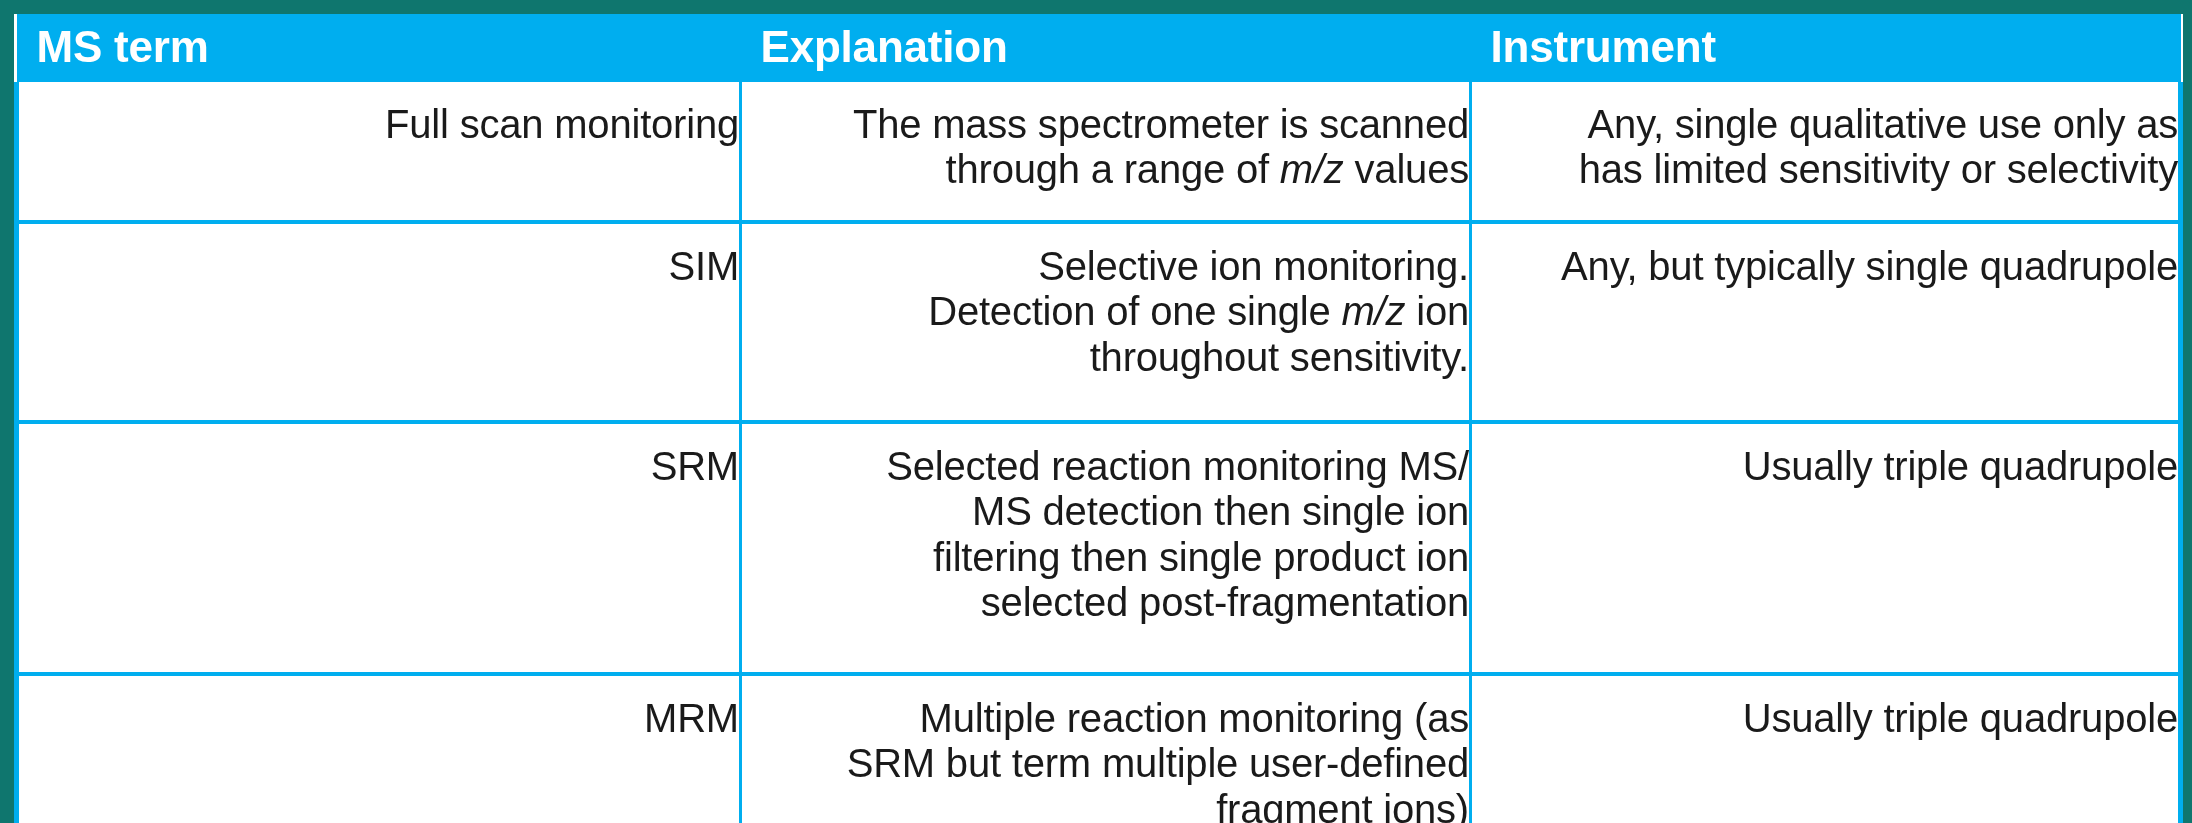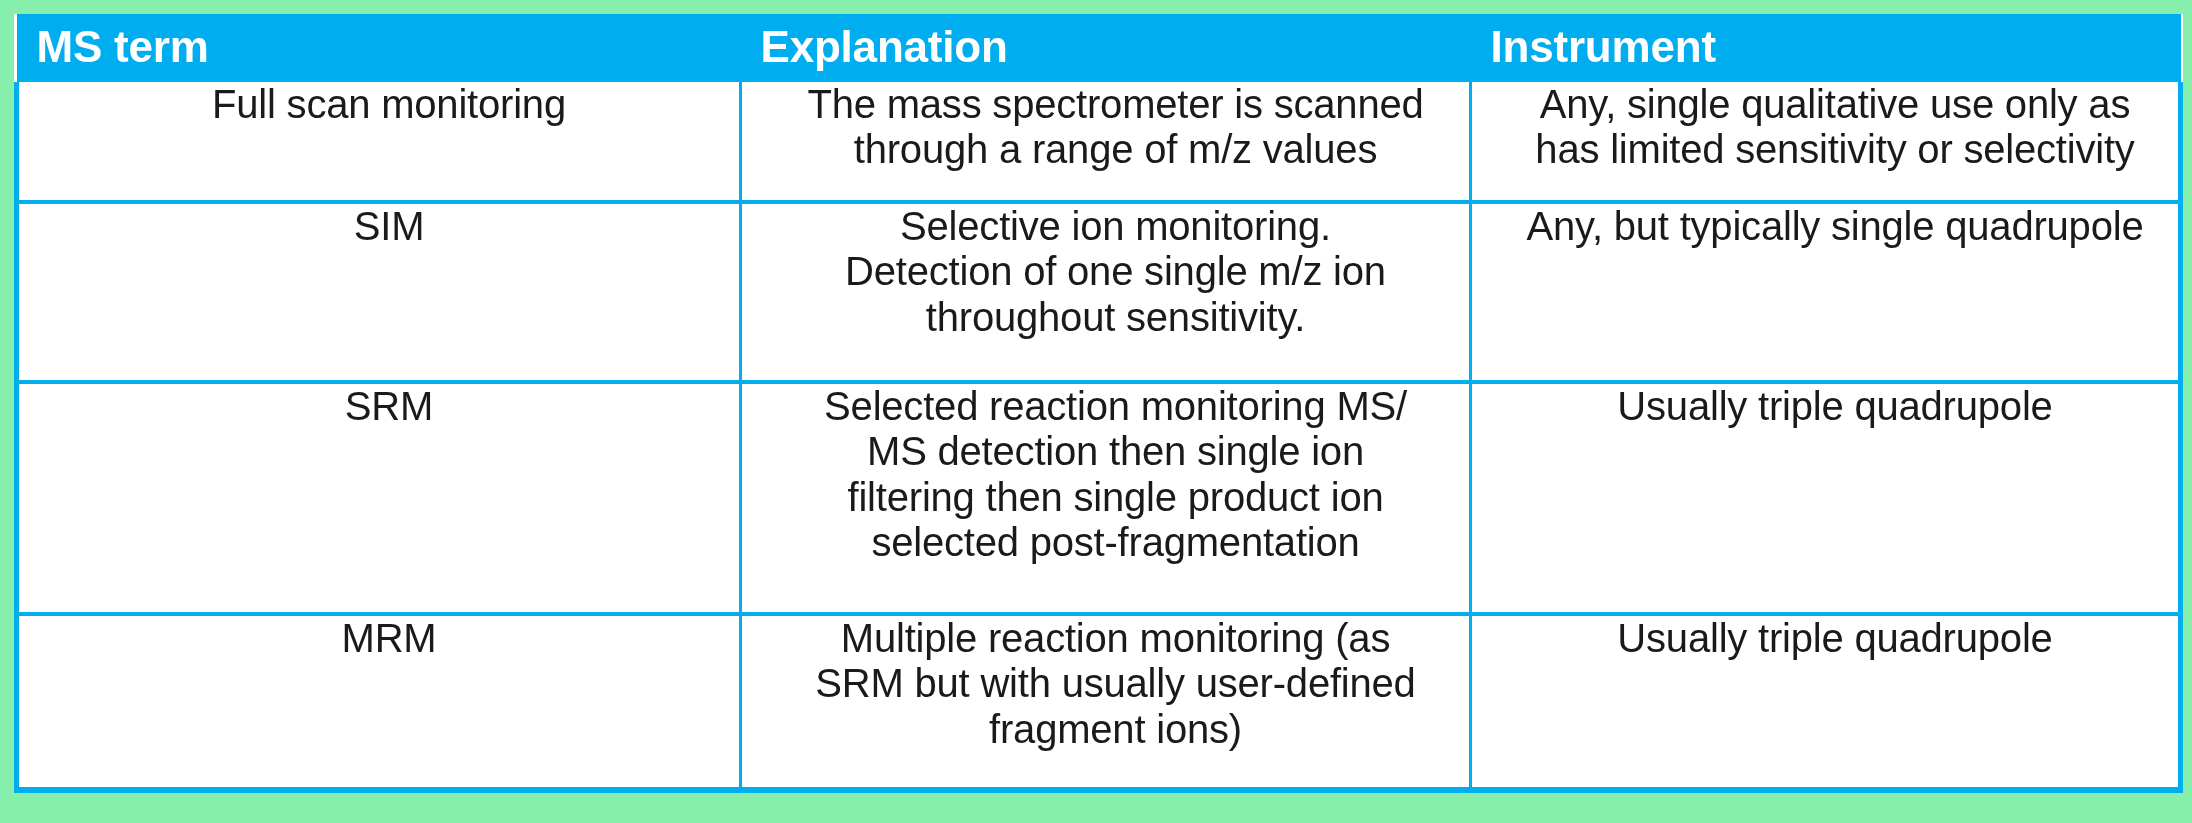--- a/index.html
+++ b/index.html
@@ -11,21 +11,21 @@
     width: 2192px;
     height: 823px;
     font-family: "Liberation Sans", sans-serif;
     overflow: hidden;
   }
 
   .page {
     position: relative;
     width: 2192px;
     height: 823px;
-    background: #86efac;
+    background: #0f766e;
   }
 
   .ms-table {
     position: absolute;
     left: 14px;
     top: 14px;
     width: 2164px;
     border-collapse: collapse;
     table-layout: fixed;
     background: #ffffff;
@@ -43,23 +43,23 @@
     border: 0;
     line-height: 1.08;
     letter-spacing: -0.2px;
   }
 
   
   .ms-table tbody td {
     font-size: 40px;
     font-weight: normal;
     color: #1a1a1a;
-    text-align: center;
+    text-align: right;
     vertical-align: top;
-    padding: 0 0 8px 20px;
+    padding: 20px 0 8px 20px;
     line-height: 1.14;
     letter-spacing: -0.2px;
     background: #ffffff;
     border-left: 4px solid #00AEEF;
     border-right: 4px solid #00AEEF;
     border-bottom: 4px solid #00AEEF;
     border-top: 0;
   }
 
   
@@ -79,21 +79,21 @@
   .ms-table tbody tr:last-child td {
     border-bottom: 6px solid #00AEEF;
   }
 
   
   col.c1 { width: 724px; }
   col.c2 { width: 730px; }
   col.c3 { width: 710px; }
 
   .cell-line { display: block; white-space: nowrap; }
-  .ital { }
+  .ital { font-style: italic; }
 
   
   .r1 td { height: 110px; }
   .r2 td { height: 168px; }
   .r3 td { height: 220px; }
   .r4 td { height: 163px; }
 </style>
 </head>
 <body>
 
@@ -150,21 +150,21 @@
         </td>
         <td class="col-inst">
           <span class="cell-line">Usually triple quadrupole</span>
         </td>
       </tr>
 
       <tr class="r4">
         <td class="col-term">MRM</td>
         <td class="col-expl">
           <span class="cell-line">Multiple reaction monitoring (as</span>
-          <span class="cell-line">SRM but with usually user-defined</span>
+          <span class="cell-line">SRM but term multiple user-defined</span>
           <span class="cell-line">fragment ions)</span>
         </td>
         <td class="col-inst">
           <span class="cell-line">Usually triple quadrupole</span>
         </td>
       </tr>
 
     </tbody>
   </table>
 

